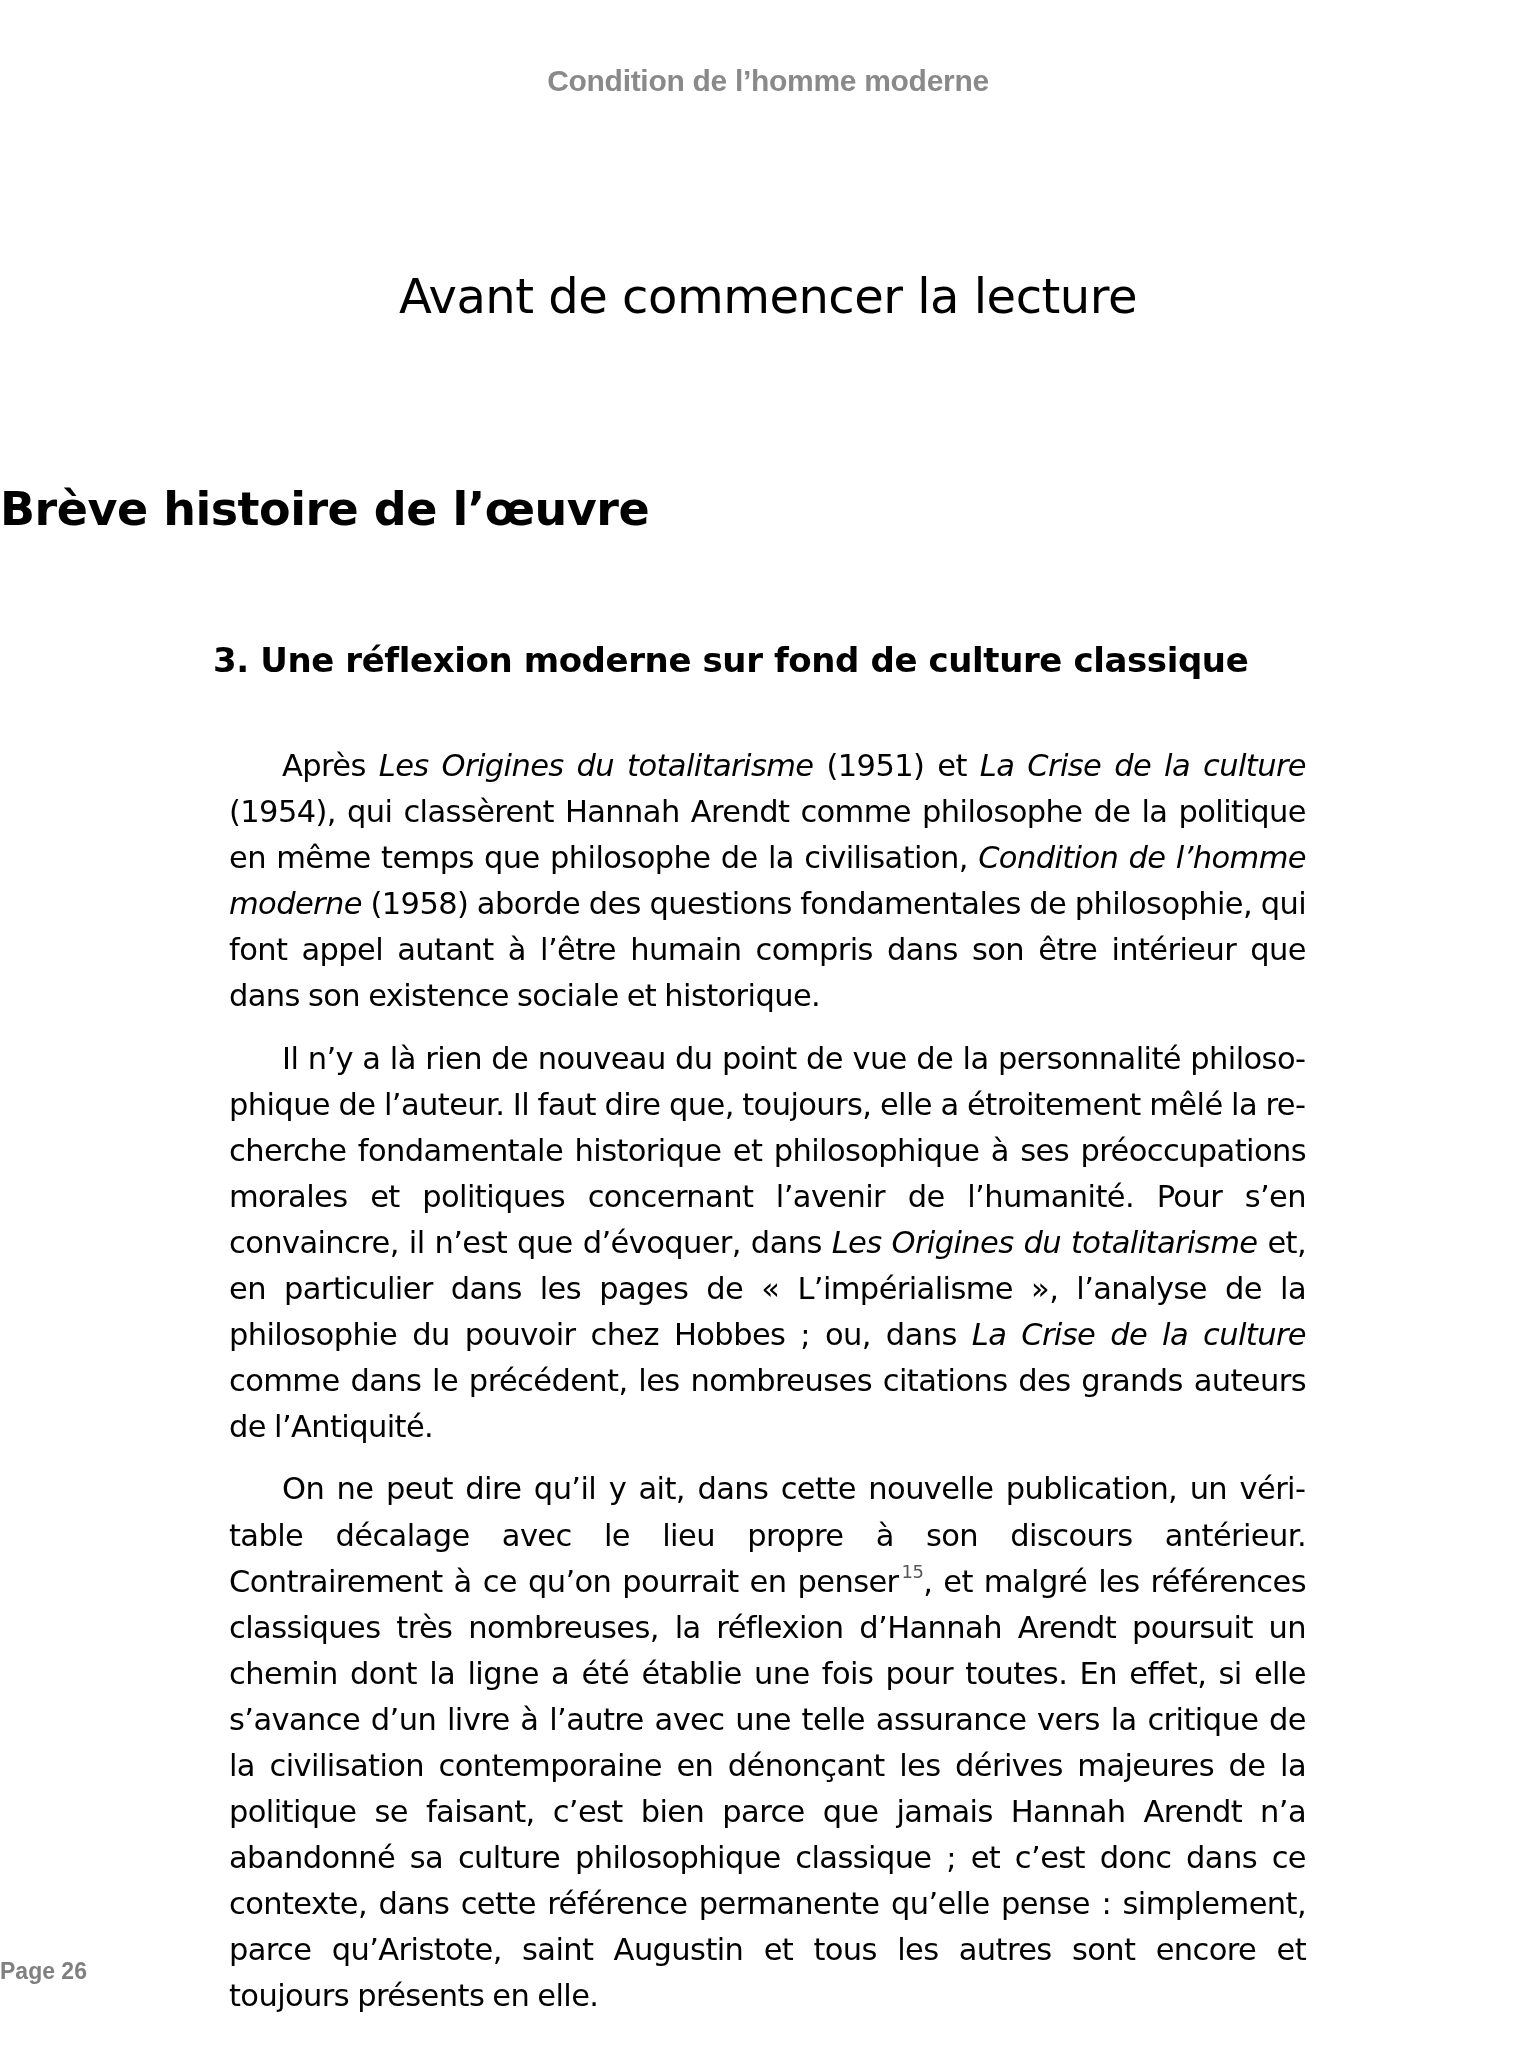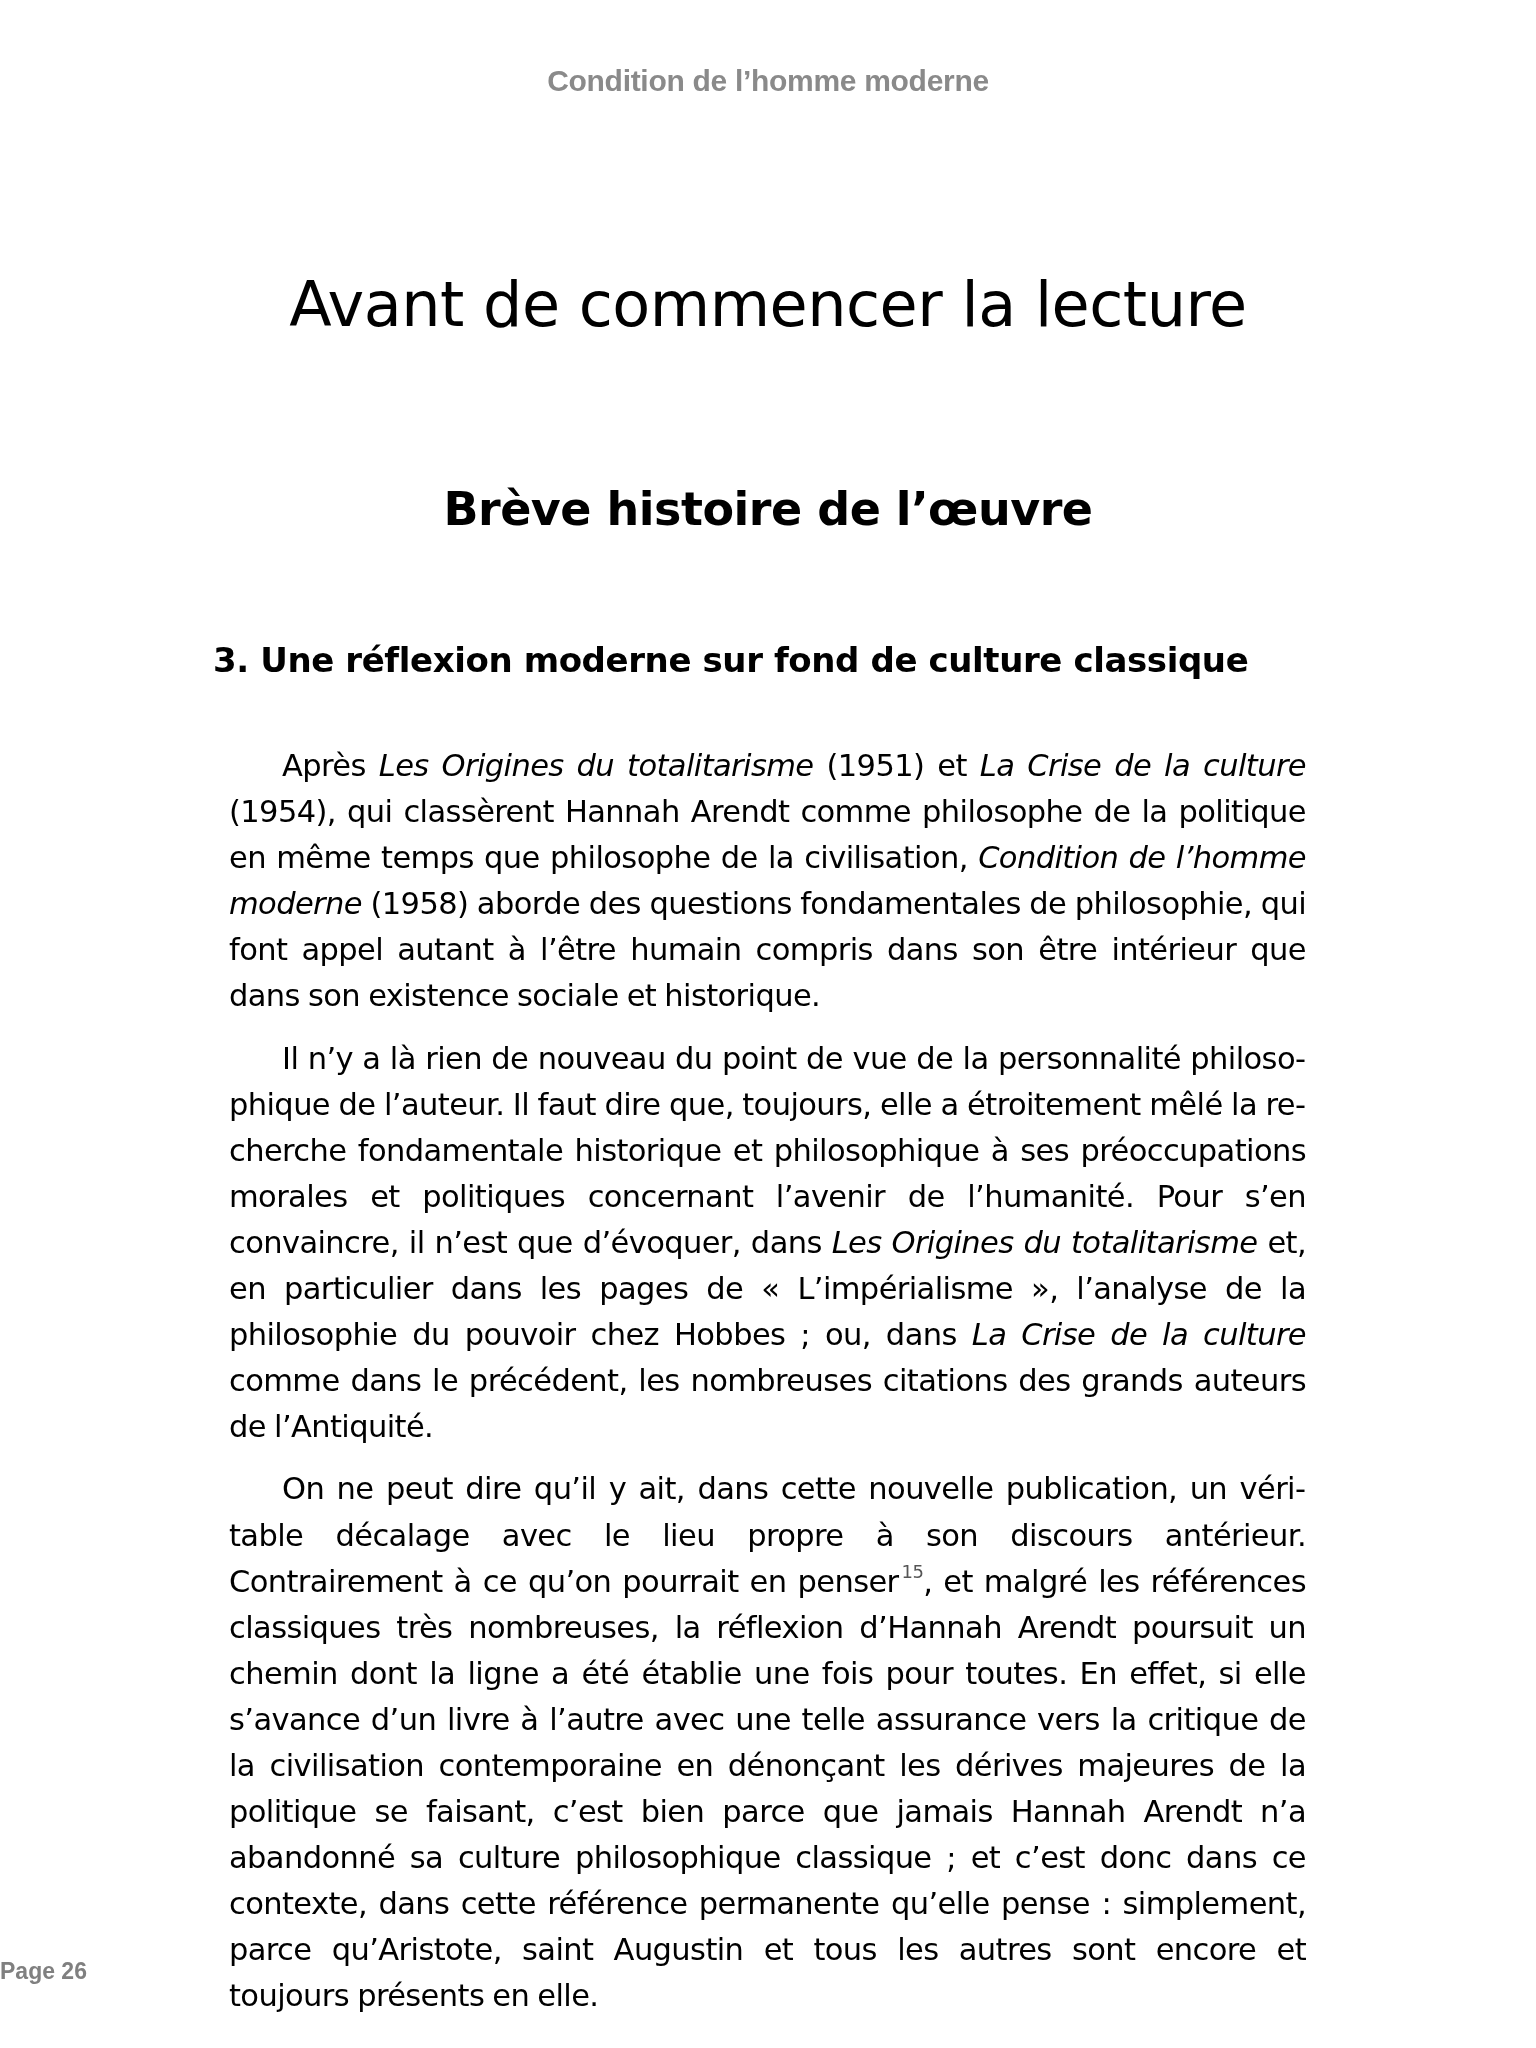--- a/index.html
+++ b/index.html
@@ -8,26 +8,25 @@
     position: absolute; top: 64px; left: 0; width: 1536px;
     text-align: center;
     font-family: "Liberation Sans", sans-serif;
     font-size: 30px; font-weight: bold; color: #8a8a8a;
     letter-spacing: -0.3px;
   }
   .chapter-title {
     position: absolute; top: 268px; left: 0; width: 1536px;
     text-align: center;
     font-family: "DejaVu Sans", sans-serif;
-    font-size: 62px; font-weight: normal; color: #000;
+    font-size: 48px; font-weight: normal; color: #000;
     letter-spacing: -0.5px;
   }
   .section-title {
     position: absolute; top: 482px; left: 0; width: 1536px;
-    text-align: center;
     font-family: "DejaVu Sans", sans-serif;
     font-size: 46px; font-weight: bold; color: #000;
     letter-spacing: -0.5px;
   }
   .subsection-title {
     position: absolute; top: 640px; left: 213px; width: 1109px;
     font-family: "DejaVu Sans", sans-serif;
     font-size: 34px; font-weight: bold; color: #000;
     letter-spacing: -0.4px;
   }

